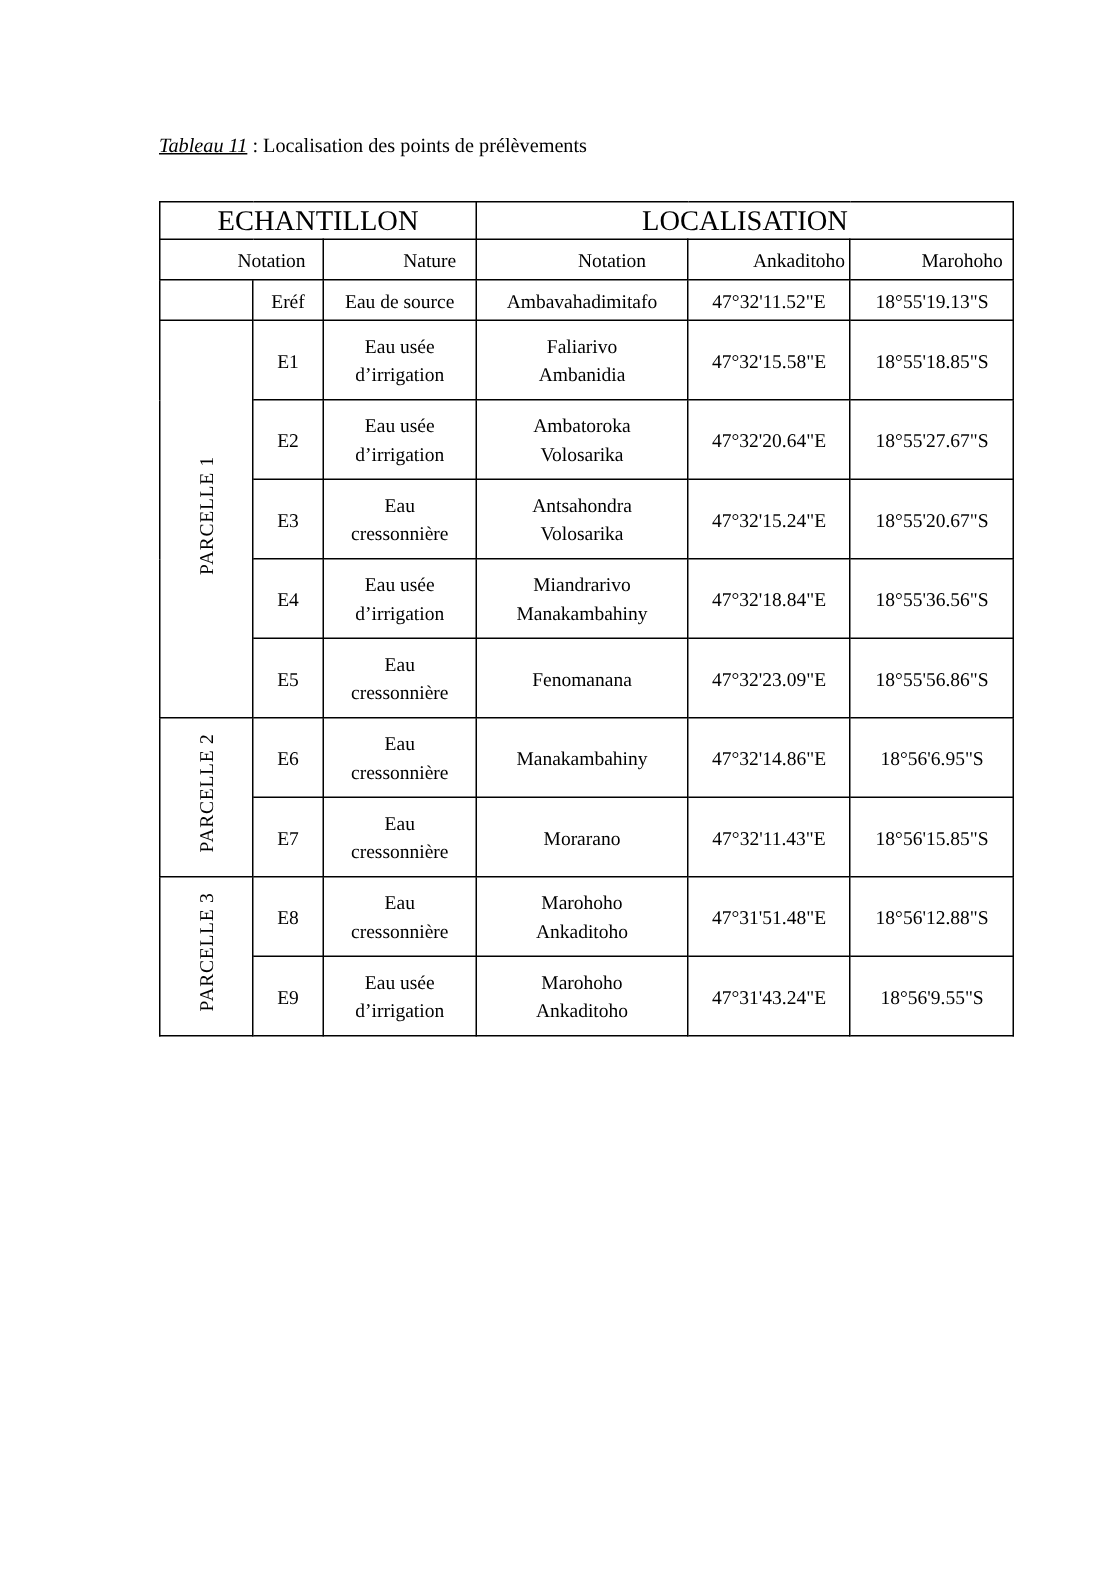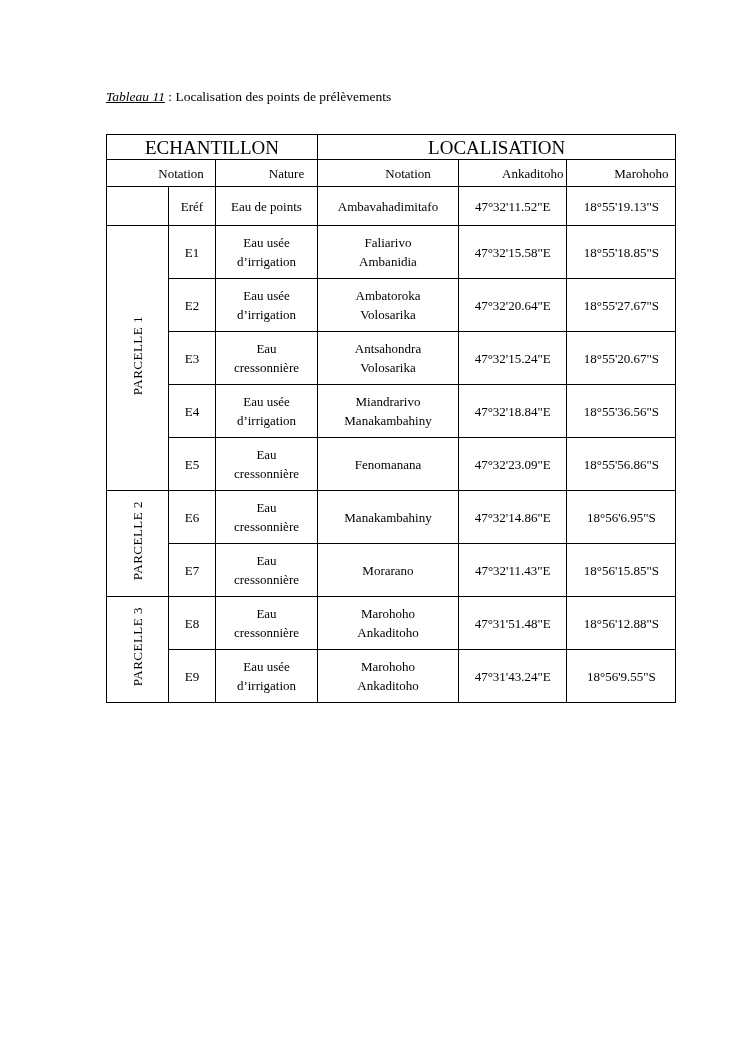--- a/index.html
+++ b/index.html
@@ -49,21 +49,21 @@
     font-size: 13px;
     text-align: center;
     vertical-align: middle;
     white-space: pre-line;
     line-height: 19px;
     padding: 2px 3px;
     overflow: hidden;
   }
   .loc-table thead tr.hrow1 th { height: 25px; font-size: 19px; }
   .loc-table thead tr.hrow2 th { height: 27px; padding-left: 43px; }
-  .loc-table tr.row-ref td { height: 39px; }
+  .loc-table tr.row-ref td { height: 27px; }
   .loc-table tr.data-row td { height: 53px; }
   .parcelle-cell { padding: 0; }
   .vtext {
     display: inline-block;
     writing-mode: vertical-rl;
     transform: rotate(180deg);
     font-size: 13px;
     letter-spacing: 0.5px;
   }
 </style>
@@ -94,21 +94,21 @@
         <th>Nature</th>
         <th>Notation</th>
         <th>Ankaditoho</th>
         <th>Marohoho</th>
       </tr>
     </thead>
     <tbody>
       <tr class="row-ref">
         <td></td>
         <td>Eréf</td>
-        <td>Eau de points</td>
+        <td>Eau de source</td>
         <td>Ambavahadimitafo</td>
         <td>47°32'11.52"E</td>
         <td>18°55'19.13"S</td>
       </tr>
 
       <tr class="data-row">
         <td rowspan="5" class="parcelle-cell"><span class="vtext">PARCELLE 1</span></td>
         <td>E1</td>
         <td>Eau usée
 d’irrigation</td>

